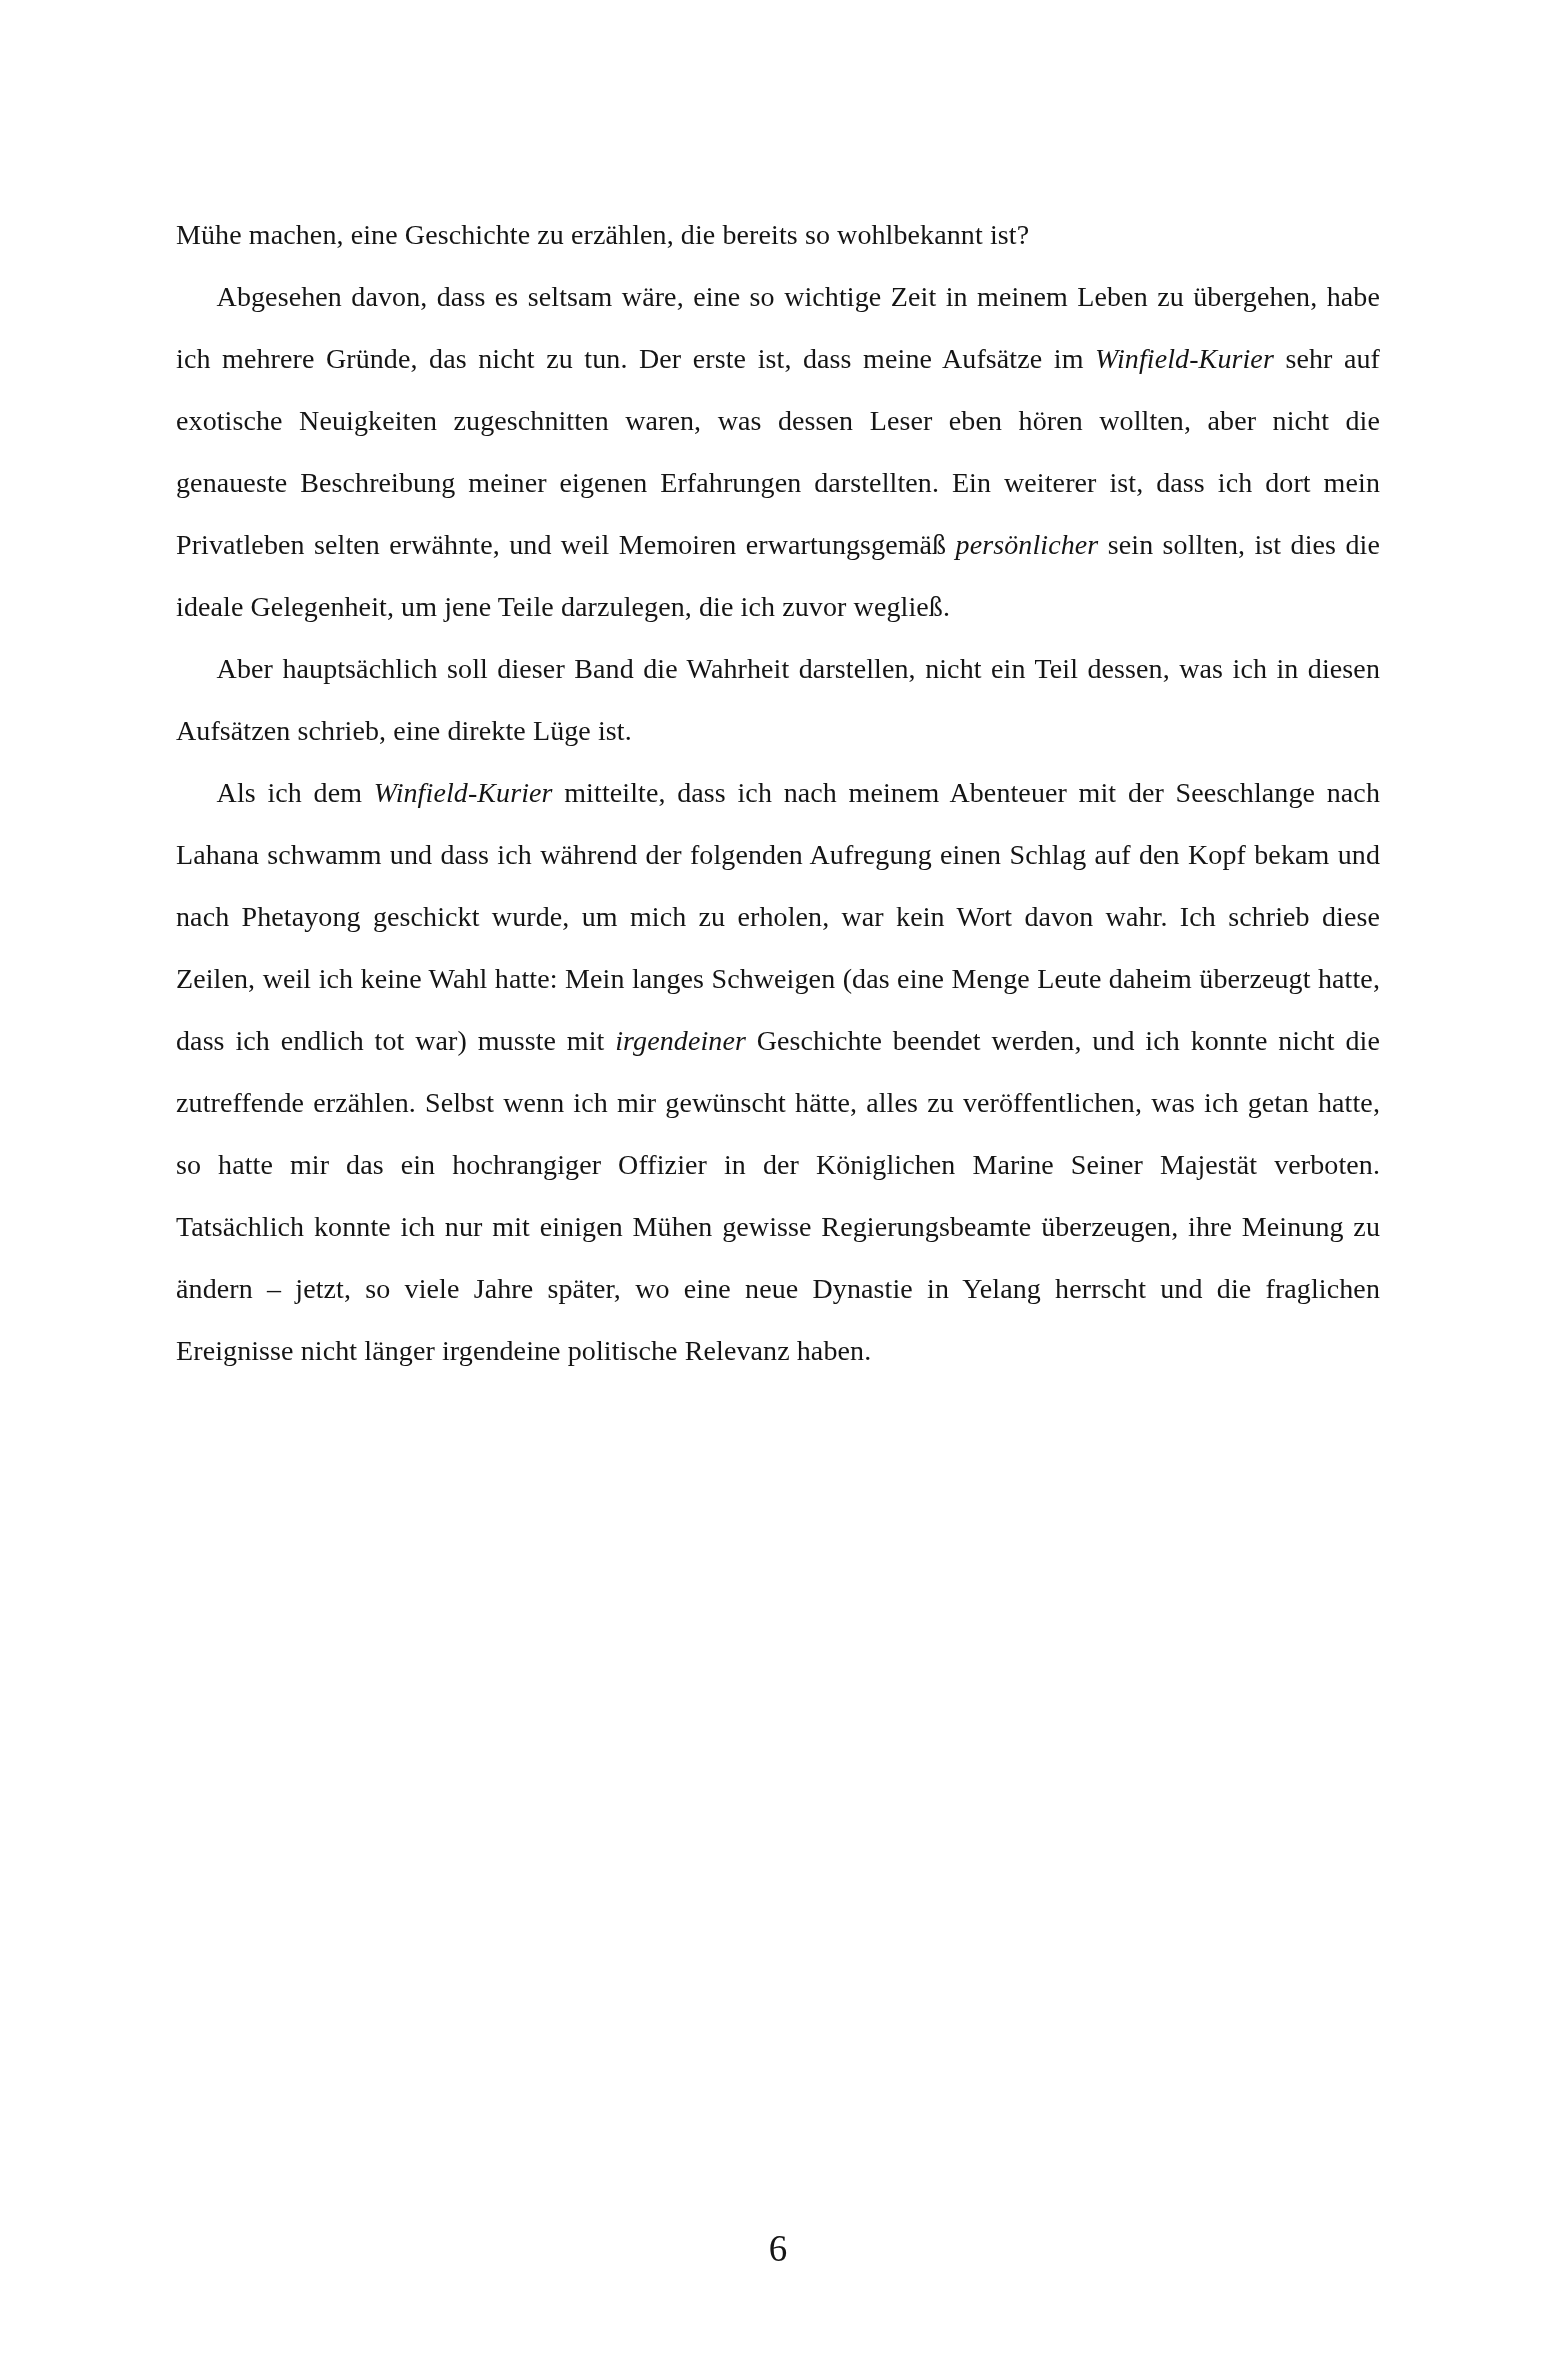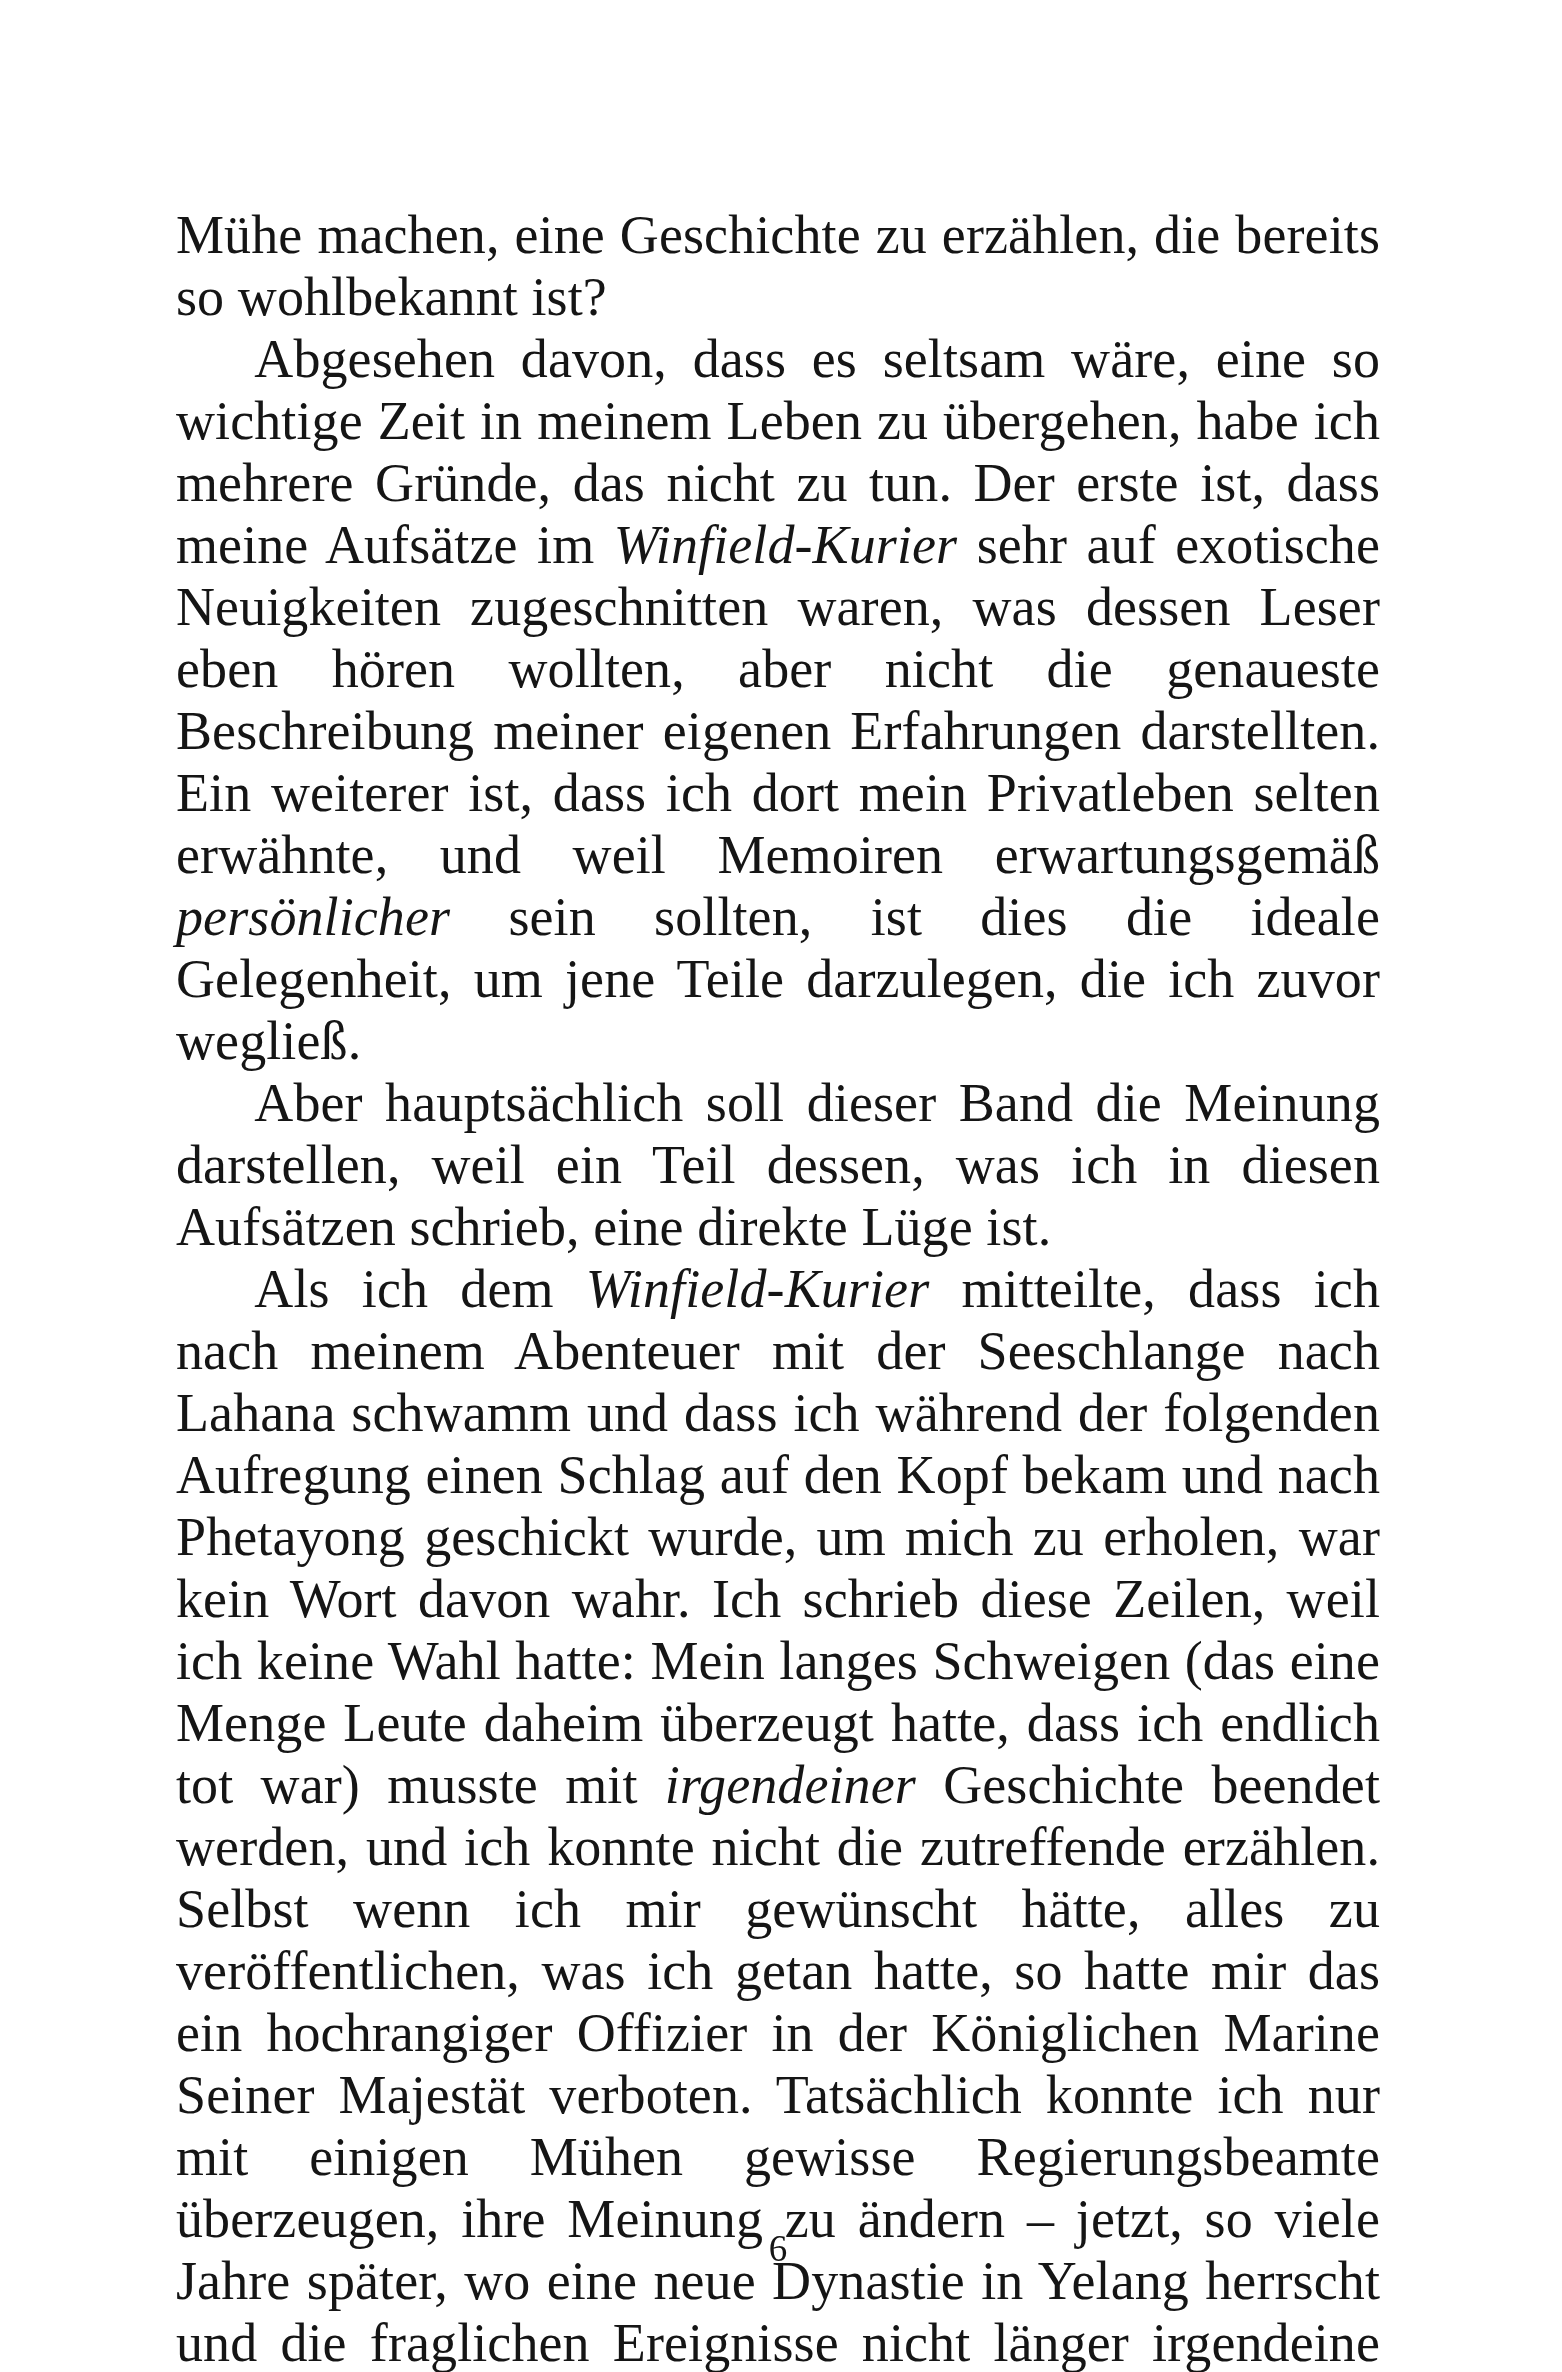--- a/index.html
+++ b/index.html
@@ -17,21 +17,21 @@
     overflow: hidden;
   }
   .text-block {
     position: absolute;
     left: 176px;
     right: 182px;
     top: 204px;
   }
   .para {
     margin: 0;
-    font-size: 54px;
+    font-size: 28px;
     line-height: 62px;
     text-align: justify;
     text-justify: inter-word;
     letter-spacing: 0.1px;
   }
   .para.indent {
     text-indent: 1.45em;
   }
   .para em {
   }
@@ -45,18 +45,18 @@
     color: #151515;
   }
 </style>
 </head>
 <body>
 
 <div class="page">
   <div class="text-block">
       <p class="para"><span>Mühe machen, eine Geschichte zu erzählen, die bereits so wohlbekannt ist?</span></p>
       <p class="para indent"><span>Abgesehen davon, dass es seltsam wäre, eine so wichtige Zeit in meinem Leben zu übergehen, habe ich mehrere Gründe, das nicht zu tun. Der erste ist, dass meine Aufsätze im </span><em>Winfield-Kurier</em><span> sehr auf exotische Neuigkeiten zugeschnitten waren, was dessen Leser eben hören wollten, aber nicht die genaueste Beschreibung meiner eigenen Erfahrungen darstellten. Ein weiterer ist, dass ich dort mein Privatleben selten erwähnte, und weil Memoiren erwartungsgemäß </span><em>persönlicher</em><span> sein sollten, ist dies die ideale Gelegenheit, um jene Teile darzulegen, die ich zuvor wegließ.</span></p>
-      <p class="para indent"><span>Aber hauptsächlich soll dieser Band die Meinung darstellen, weil ein Teil dessen, was ich in diesen Aufsätzen schrieb, eine direkte Lüge ist.</span></p>
+      <p class="para indent"><span>Aber hauptsächlich soll dieser Band die Wahrheit darstellen, nicht ein Teil dessen, was ich in diesen Aufsätzen schrieb, eine direkte Lüge ist.</span></p>
       <p class="para indent"><span>Als ich dem </span><em>Winfield-Kurier</em><span> mitteilte, dass ich nach meinem Abenteuer mit der Seeschlange nach Lahana schwamm und dass ich während der folgenden Aufregung einen Schlag auf den Kopf bekam und nach Phetayong geschickt wurde, um mich zu erholen, war kein Wort davon wahr. Ich schrieb diese Zeilen, weil ich keine Wahl hatte: Mein langes Schweigen (das eine Menge Leute daheim überzeugt hatte, dass ich endlich tot war) musste mit </span><em>irgendeiner</em><span> Geschichte beendet werden, und ich konnte nicht die zutreffende erzählen. Selbst wenn ich mir gewünscht hätte, alles zu veröffentlichen, was ich getan hatte, so hatte mir das ein hochrangiger Offizier in der Königlichen Marine Seiner Majestät verboten. Tatsächlich konnte ich nur mit einigen Mühen gewisse Regierungsbeamte überzeugen, ihre Meinung zu ändern – jetzt, so viele Jahre später, wo eine neue Dynastie in Yelang herrscht und die fraglichen Ereignisse nicht länger irgendeine politische Relevanz haben.</span></p>
     </div>
   <div class="page-number">6</div>
 </div>
 
 
 </body></html>

